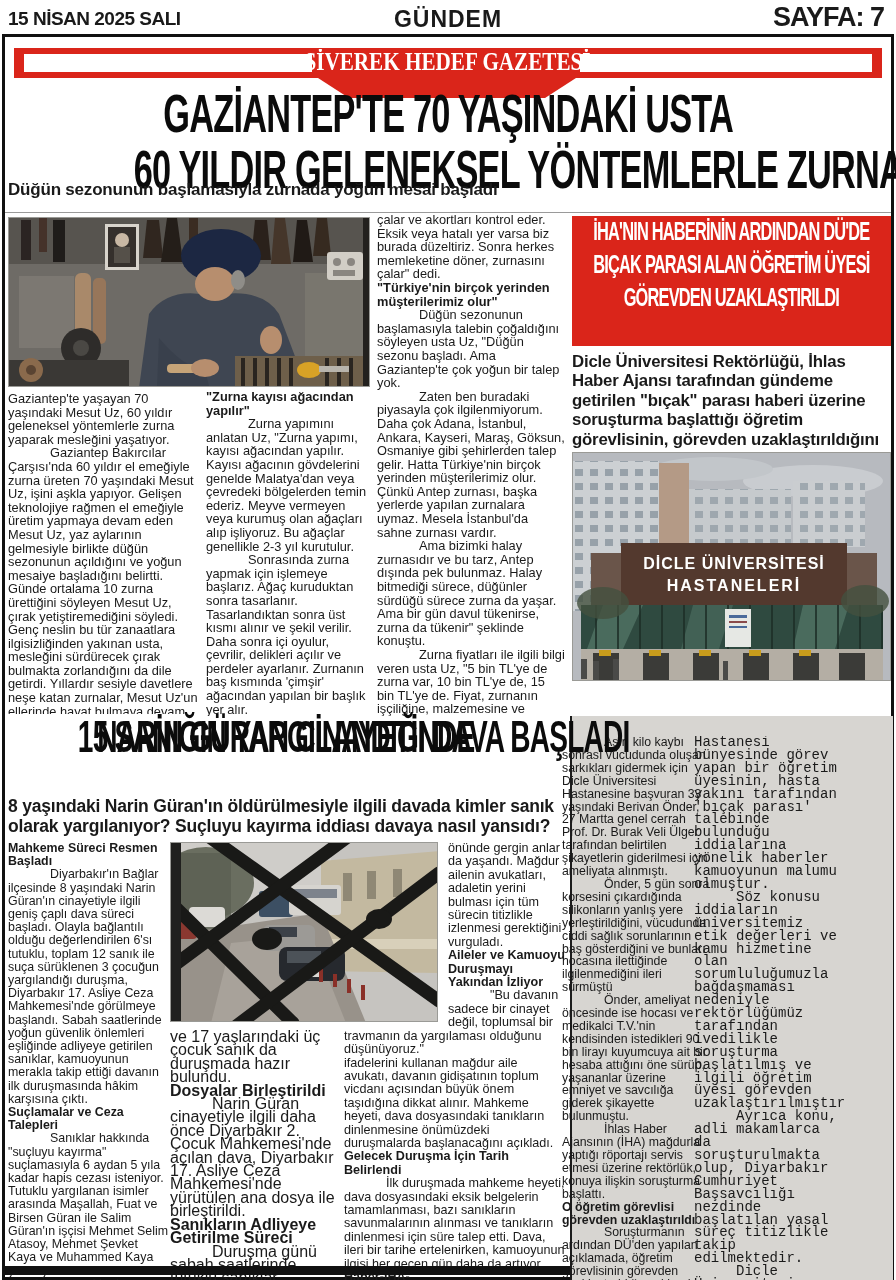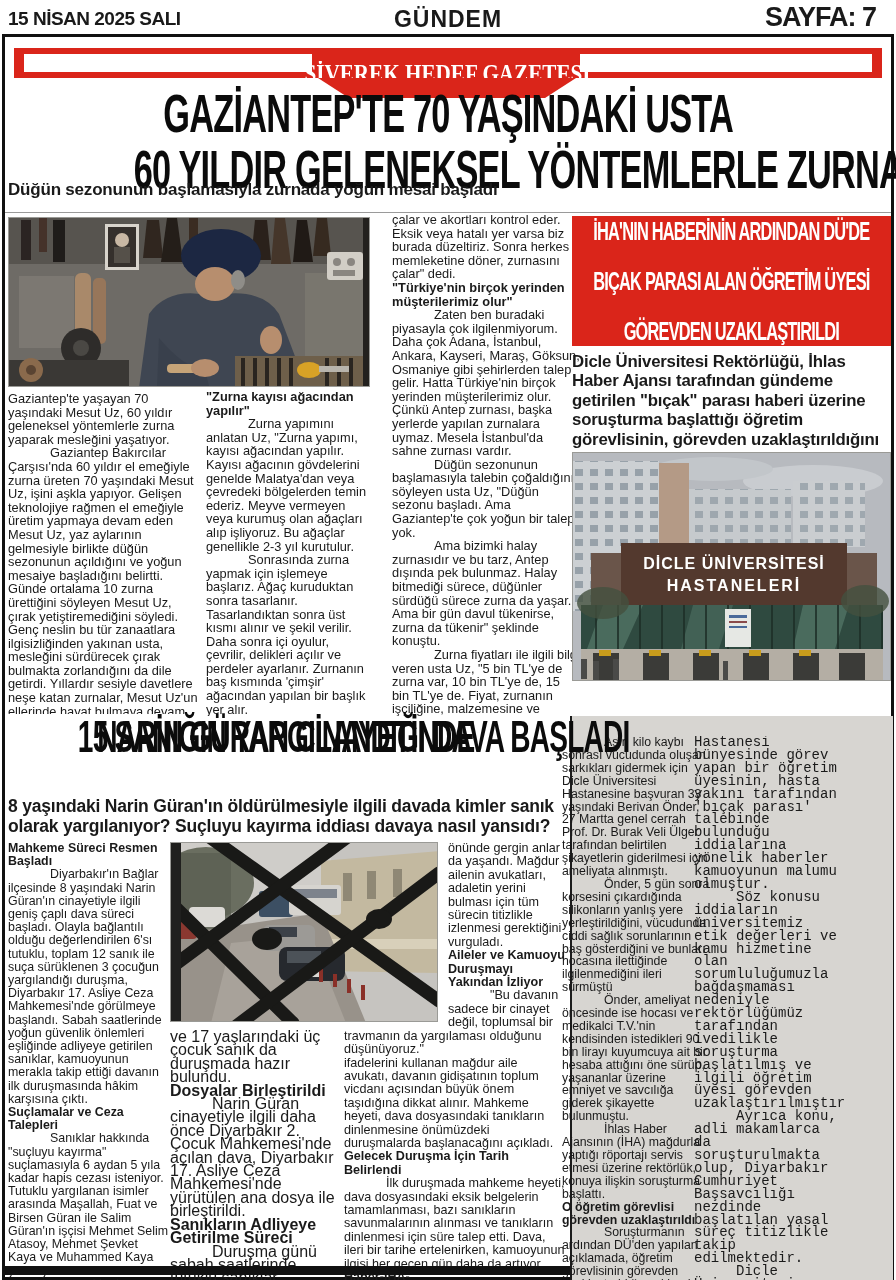--- a/index.html
+++ b/index.html
@@ -9,54 +9,54 @@
   }
   *{margin:0;padding:0;box-sizing:border-box;}
   html,body{background:#fff;}
   body{font-family:"Liberation Sans", sans-serif;color:#1a1a1a;}
   .page{position:relative;width:896px;height:1280px;overflow:hidden;background:#fff;margin:0 auto;}
 
   
   .masthead{position:absolute;top:2px;left:8px;right:8px;height:32px;}
   .m-date{position:absolute;left:0;top:6px;font-size:19px;font-weight:800;letter-spacing:-0.5px;}
   .m-section{position:absolute;left:0;right:0;top:4px;text-align:center;font-size:23px;font-weight:800;letter-spacing:1px;}
-  .m-page{position:absolute;right:12px;top:0;font-size:27px;font-weight:800;letter-spacing:-1px;}
+  .m-page{position:absolute;right:4px;top:0;font-size:27px;font-weight:800;letter-spacing:-1px;}
 
   
   .frame{position:absolute;left:2px;top:34px;width:892px;height:1246px;border:3px solid var(--ink);}
 
   
   .ribbon-band{position:absolute;left:14px;top:48px;width:868px;height:30px;background:var(--red);}
   .ribbon-strip{position:absolute;top:54px;height:18px;background:#fff;}
   .strip-l{left:24px;width:288px;}
   .strip-r{left:580px;width:292px;}
   .ribbon-text{position:absolute;left:0;right:0;top:48px;height:30px;display:flex;align-items:center;justify-content:center;
-    color:#fff;font-family:"Liberation Serif", serif;font-weight:700;font-size:23px;margin-top:12px;}
+    color:#fff;font-family:"Liberation Serif", serif;font-weight:700;font-size:23px;}
   .ribbon-text span{display:inline-block;transform:scale(0.92,1.05);white-space:nowrap;}
   .ribbon-tail{position:absolute;left:318px;top:78px;width:258px;height:20px;background:var(--red);
     clip-path:polygon(0 0,100% 0,88% 100%,12% 100%);}
 
   
   .cond{display:inline-block;transform:scale(0.78,1.22);transform-origin:center;white-space:nowrap;font-weight:800;letter-spacing:-1px;}
   .h1line{position:absolute;left:0;right:0;text-align:center;font-size:44px;color:#0b0b0b;height:56px;line-height:56px;}
   .h1a{top:86px;} .h1b{top:142px;}
   .subhead1{position:absolute;left:8px;top:180px;font-size:17px;font-weight:700;letter-spacing:-0.2px;}
   .rule{position:absolute;left:5px;right:5px;top:212px;height:1px;background:#9a9a9a;}
 
   
   .col{position:absolute;font-size:12.8px;line-height:13.6px;overflow:hidden;text-align:left;}
   .colA{left:8px;top:392px;width:190px;height:322px;}
   .colB{left:206px;top:390px;width:163px;height:326px;}
-  .colC{left:377px;top:213px;width:188px;height:503px;margin-left:15px;}
+  .colC{left:377px;top:213px;width:188px;height:503px;}
   .bp{margin:0;} .pi{text-indent:42px;} .hh{font-weight:700;}
   .sig{font-weight:700;}
 
   
   .redbox{position:absolute;left:572px;top:216px;width:319px;height:130px;background:var(--red);
-    display:flex;flex-direction:column;align-items:center;justify-content:space-between;gap:18px;}
+    display:flex;flex-direction:column;align-items:center;justify-content:flex-start;gap:3px;}
   .redbox .line{color:#fff;font-size:20px;height:30px;line-height:30px;}
   .redbox .cond{transform:scale(0.82,1.25);}
   .lead{position:absolute;left:572px;top:352px;width:318px;font-size:16.8px;font-weight:700;line-height:19.4px;letter-spacing:-0.2px;}
   .photo{position:absolute;overflow:hidden;border:1px solid #9a9a96;background:#888;}
   .photo svg{display:block;}
   .photo1{left:8px;top:217px;width:362px;height:170px;}
   .photo2{left:572px;top:452px;width:319px;height:229px;}
   .photo3{left:170px;top:842px;width:268px;height:180px;}
 
   .greypanel{position:absolute;left:570px;top:716px;width:323px;height:564px;background:var(--grey-panel);border-left:2px solid #1c1c1c;}
@@ -161,22 +161,22 @@
   </div>
   <div class="col colB">
     <p class="bp hh">"Zurna kayısı ağacından yapılır"</p>
     <p class="bp pi">Zurna yapımını anlatan Uz, "Zurna yapımı, kayısı ağacından yapılır. Kayısı ağacının gövdelerini genelde Malatya'dan veya çevredeki bölgelerden temin ederiz. Meyve vermeyen veya kurumuş olan ağaçları alıp işliyoruz. Bu ağaçlar genellikle 2-3 yıl kurutulur.</p>
     <p class="bp pi">Sonrasında zurna yapmak için işlemeye başlarız. Ağaç kuruduktan sonra tasarlanır. Tasarlandıktan sonra üst kısmı alınır ve şekil verilir. Daha sonra içi oyulur, çevrilir, delikleri açılır ve perdeler ayarlanır. Zurnanın baş kısmında 'çimşir' ağacından yapılan bir başlık yer alır.</p>
 
   </div>
   <div class="col colC">
     <p class="bp">çalar ve akortları kontrol eder. Eksik veya hatalı yer varsa biz burada düzeltiriz. Sonra herkes memleketine döner, zurnasını çalar" dedi.</p>
     <p class="bp hh">"Türkiye'nin birçok yerinden müşterilerimiz olur"</p>
+    <p class="bp pi">Düğün sezonunun başlamasıyla talebin çoğaldığını söyleyen usta Uz, "Düğün sezonu başladı. Ama Gaziantep'te çok yoğun bir talep yok.</p>
     <p class="bp pi">Zaten ben buradaki piyasayla çok ilgilenmiyorum. Daha çok Adana, İstanbul, Ankara, Kayseri, Maraş, Göksun, Osmaniye gibi şehirlerden talep gelir. Hatta Türkiye'nin birçok yerinden müşterilerimiz olur. Çünkü Antep zurnası, başka yerlerde yapılan zurnalara uymaz. Mesela İstanbul'da sahne zurnası vardır.</p>
-    <p class="bp pi">Düğün sezonunun başlamasıyla talebin çoğaldığını söyleyen usta Uz, "Düğün sezonu başladı. Ama Gaziantep'te çok yoğun bir talep yok.</p>
     <p class="bp pi">Ama bizimki halay zurnasıdır ve bu tarz, Antep dışında pek bulunmaz. Halay bitmediği sürece, düğünler sürdüğü sürece zurna da yaşar. Ama bir gün davul tükenirse, zurna da tükenir" şeklinde konuştu.</p>
     <p class="bp pi"><span>Zurna fiyatları ile ilgili bilgi veren usta Uz, "5 bin TL'ye de zurna var, 10 bin TL'ye de, 15 bin TL'ye de. Fiyat, zurnanın işçiliğine, malzemesine ve detaylarına göre değişir" diye konuştu.</span> </p>
   </div>
 
   <div class="redbox">
     <div class="line"><span class="cond">İHA'NIN HABERİNİN ARDINDAN DÜ'DE</span></div>
     <div class="line"><span class="cond">BIÇAK PARASI ALAN ÖĞRETİM ÜYESİ</span></div>
     <div class="line"><span class="cond">GÖREVDEN UZAKLAŞTIRILDI</span></div>
   </div>
   <div class="lead">Dicle Üniversitesi Rektörlüğü, İhlas Haber Ajansı tarafından gündeme getirilen "bıçak" parası haberi üzerine soruşturma başlattığı öğretim görevlisinin, görevden uzaklaştırıldığını duyurdu.</div>

